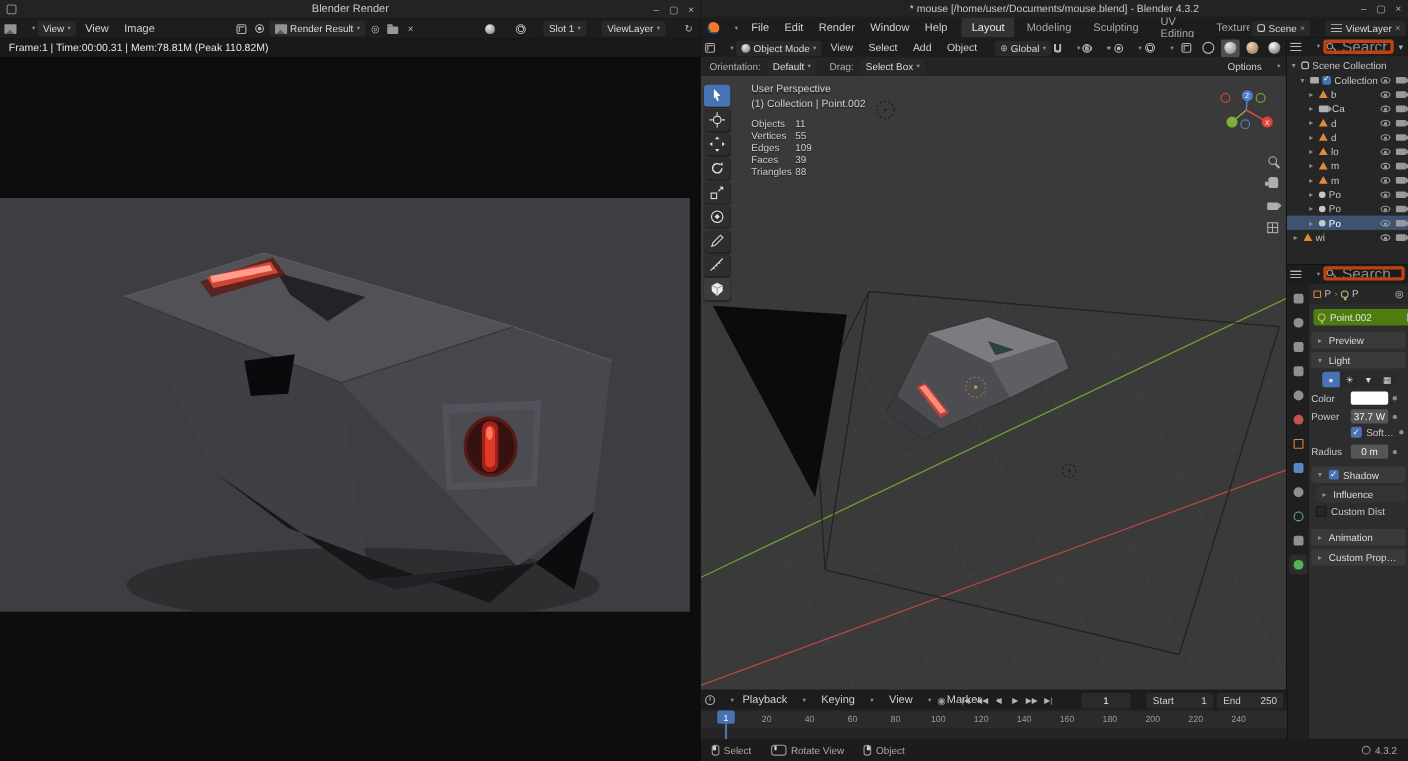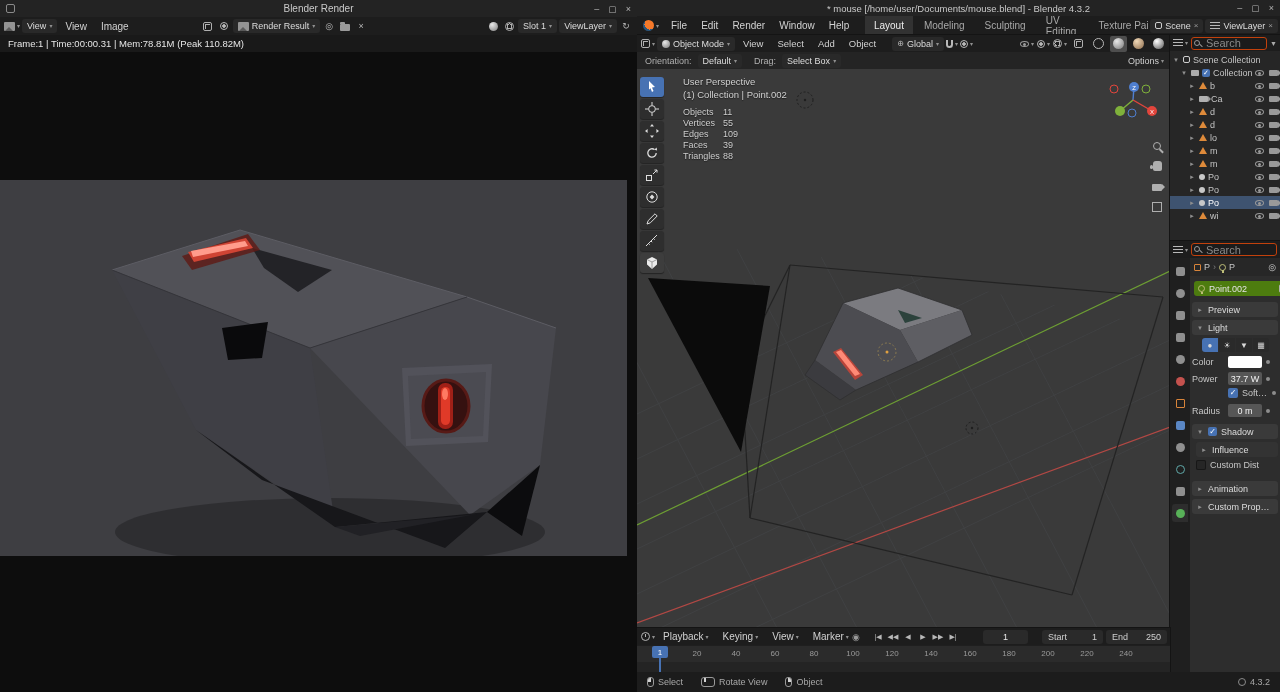--- a/index.html
+++ b/index.html
@@ -7,40 +7,40 @@
 #screen{position:relative;width:1280px;height:692px;background:#050505;font-family:"Liberation Sans",sans-serif;color:#ccc;overflow:hidden;cursor:default;user-select:none}
 .win{position:absolute;overflow:hidden}
 .titlebar{position:absolute;left:0;top:0;right:0;height:17px;background:#232323;display:flex;align-items:center;justify-content:center;font-size:10px;color:#c9c9c9}
 .tb-ic{position:absolute;left:6px;top:4px;width:9px;height:9px;border:1px solid #8a8a8a;border-radius:2px}
 .winbtns{position:absolute;right:6px;top:0;height:17px;display:flex;align-items:center;gap:9px;font-size:9px;color:#b4b4b4}
 .ehdr{position:absolute;left:0;right:0;background:#1d1d1d;display:flex;align-items:center;padding:0 4px;gap:2px;font-size:10px;color:#cfcfcf}
 .m{padding:0 6px;font-size:10px;color:#d2d2d2}
 .chip{display:inline-flex;align-items:center;gap:3px;background:#292929;border-radius:3px;height:14px;padding:0 5px;font-size:9px;color:#dcdcdc;white-space:nowrap}
 .caret{font-size:6px;color:#909090;line-height:1}
 .ibtn{display:inline-flex;align-items:center;justify-content:center;min-width:14px;height:14px;font-size:9px;color:#b8b8b8}
-.grp{display:inline-flex;align-items:center;gap:2px}
+.grp{display:inline-flex;align-items:center;gap:14px}
 .ell{overflow:hidden;white-space:nowrap;text-overflow:ellipsis}
 .wtab{height:19px;display:flex;align-items:center;padding:0 9px;font-size:10px;color:#a8a8a8}
 .wtab.active{background:#323232;color:#ececec}
 .vfield{background:#565656;border-radius:2px;height:13px;font-size:9px;color:#f2f2f2;display:flex;align-items:center;justify-content:center;overflow:hidden;white-space:nowrap}
 .tfield{background:#2a2a2a;border-radius:3px;height:14px;font-size:9px;color:#e8e8e8;display:flex;align-items:center;justify-content:center}
 .tfield2{background:#2a2a2a;border-radius:3px;height:14px;font-size:9px;color:#cfcfcf;display:flex;align-items:center;justify-content:space-between;padding:0 6px}
 .phead{position:absolute;background:#3a3a3a;border-radius:3px;height:15px;display:flex;align-items:center;gap:4px;font-size:9px;color:#dcdcdc;padding:0 4px}
 .prow{position:absolute;display:flex;align-items:center;gap:4px;font-size:9px;color:#c7c7c7}
 .plbl{font-size:9px;color:#c7c7c7;text-align:left;overflow:hidden;white-space:nowrap;text-overflow:ellipsis}
 .dot{width:4px;height:4px;border-radius:50%;background:#8d8d8d}
 .cb{width:10px;height:10px;border-radius:2px;background:#4772b3;color:#fff;font-size:8px;line-height:10px;text-align:center;flex:none}
 .cb.off{background:#262626;box-shadow:inset 0 0 0 1px #171717;color:transparent}
 .cbs{width:8px;height:8px;border-radius:2px;background:#4772b3;color:#fff;font-size:7px;line-height:8px;text-align:center;flex:none}
 .exp{color:#8f8f8f;font-size:7px;width:8px;text-align:center;flex:none}
 .orow{position:absolute;left:0;right:0;height:13px;display:flex;align-items:center;font-size:9px;color:#c4c4c4;gap:3px;padding-left:2px}
 .orow.sel{background:#3e5370;color:#fff}
 .orow .nm{overflow:hidden;white-space:nowrap;flex:0 1 auto}
 .orow .ricons{position:absolute;right:2px;display:flex;gap:5px;align-items:center}
-.srch{background:#1b1b1b;border:1px solid #c2410c;border-radius:3px;height:13px;color:#ccc;font-size:11px;padding:0 3px 0 14px;outline:none;font-family:"Liberation Sans",sans-serif}
+.srch{background:#1b1b1b;border:3px solid #c2410c;border-radius:3px;height:13px;color:#ccc;font-size:14px;padding:0 3px 0 14px;outline:none;font-family:"Liberation Sans",sans-serif}
 .srch::placeholder{color:#8a8a8a}
 .sw{position:relative}
 .i-mag{position:absolute;left:3px;top:3px;width:6px;height:6px;border:1px solid #999;border-radius:50%}
 .i-mag::after{content:"";position:absolute;width:4px;height:1px;background:#999;transform:rotate(45deg);right:-4px;bottom:-1px}
 .i-eye{width:9px;height:6px;border:1px solid #9a9a9a;border-radius:50%;position:relative;flex:none}
 .i-eye::after{content:"";position:absolute;left:2px;top:1px;width:3px;height:3px;border-radius:50%;background:#9a9a9a}
 .i-cam{width:9px;height:6px;background:#9a9a9a;border-radius:1px;position:relative;flex:none}
 .i-cam::after{content:"";position:absolute;right:-3px;top:0;border-left:3px solid #9a9a9a;border-top:3px solid transparent;border-bottom:3px solid transparent}
 .i-mesh{width:0;height:0;border-left:4px solid transparent;border-right:4px solid transparent;border-bottom:7px solid #de8a3a;flex:none}
 .i-lightobj{width:6px;height:6px;border-radius:50%;background:#c8c8c8;flex:none}
@@ -577,21 +577,21 @@
         </div>
       <div class="orow sel" style="top:161px;padding-left:18px">
           <span class="exp">▸</span>
           <span class="i-lightobj"></span>
           <span class="nm">Po</span>
           <span class="ricons">
             <span class="i-eye"></span>
             <span class="i-cam"></span>
           </span>
         </div>
-      <div class="orow" style="top:174px;padding-left:18px">
+      <div class="orow" style="top:174px;padding-left:4px">
           <span class="exp">▸</span>
           <span class="i-mesh"></span>
           <span class="nm">wi</span>
           <span class="ricons">
             <span class="i-eye"></span>
             <span class="i-cam"></span>
           </span>
         </div>
     </div>
 

